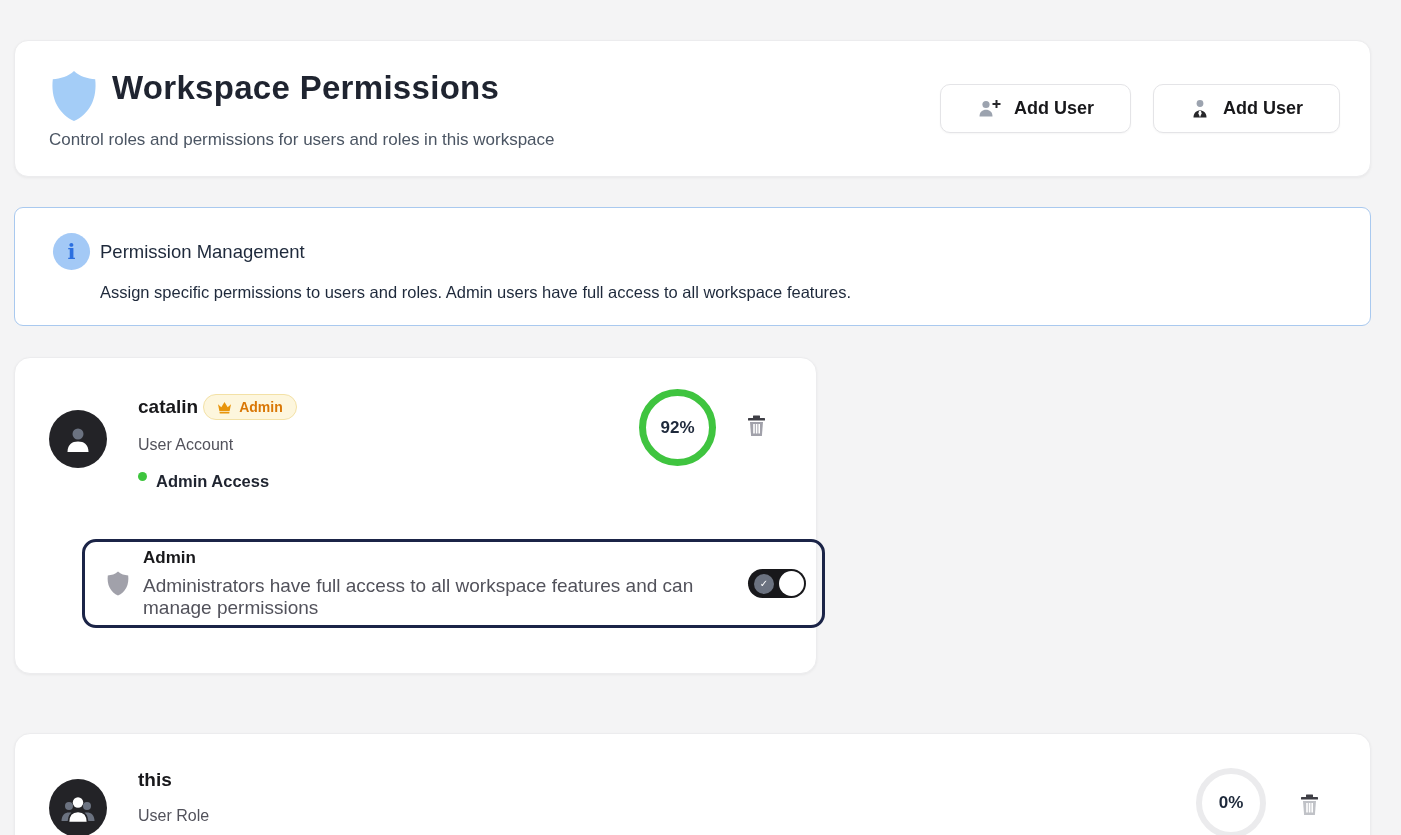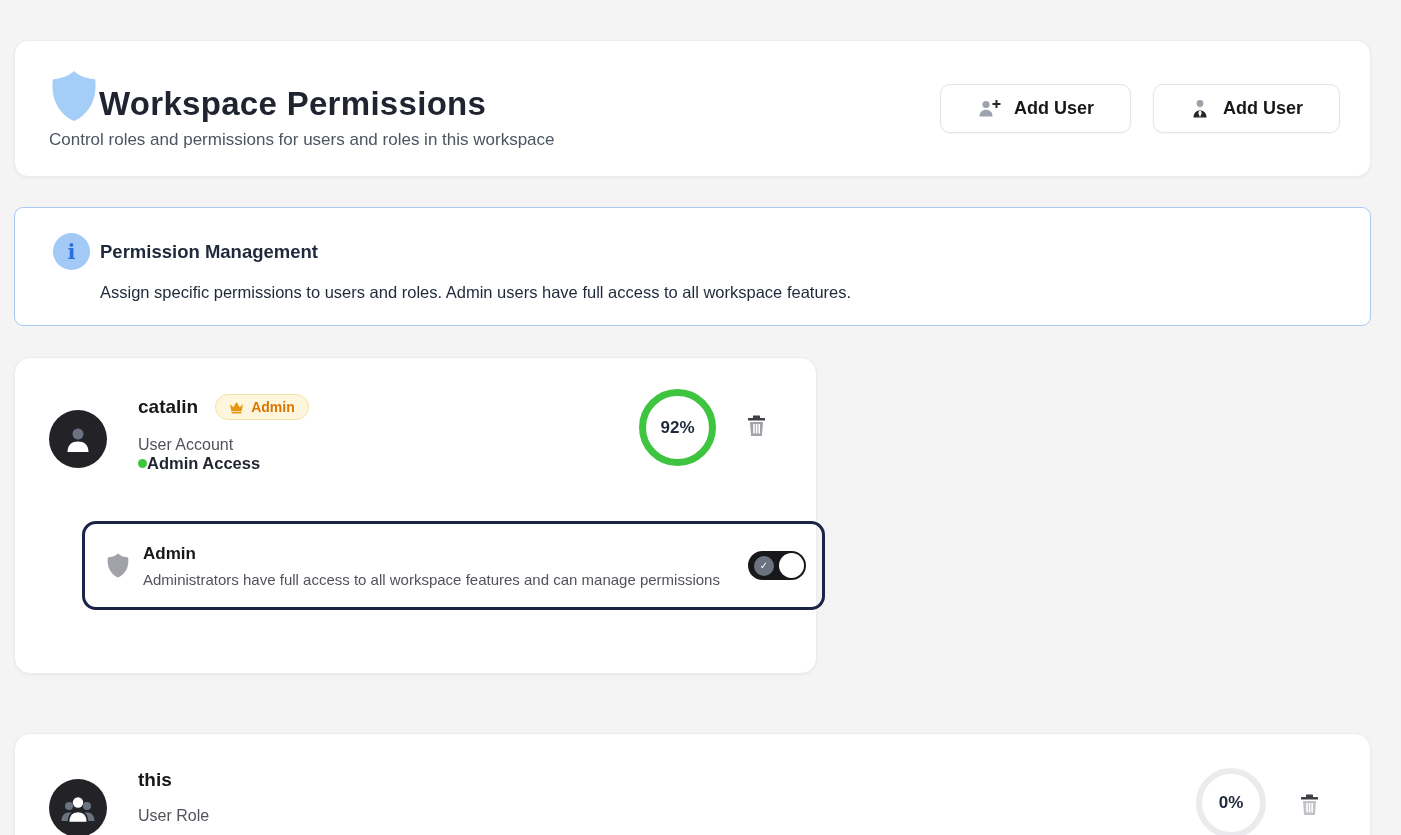--- a/index.html
+++ b/index.html
@@ -20,21 +20,21 @@
 
   
   .header-card {
     height:137px;
     display:flex;
     justify-content:space-between;
     align-items:center;
     padding:0 30px 0 34px;
   }
   .header-left { padding-top:2px; }
-  .title-row { display:flex; align-items:flex-end; }
+  .title-row { display:flex; align-items:flex-start; gap:13px; }
   .shield-lg { width:50px; height:54px; }
   .page-title { font-size:33px; font-weight:700; color:#1f2430; letter-spacing:0.3px; }
   .page-subtitle { margin-top:7px; font-size:17px; color:#4b5563; }
 
   .header-buttons { display:flex; gap:22px; }
   .btn {
     display:flex; align-items:center; gap:13px;
     height:49px; padding:0 36px;
     background:#fff;
     border:1px solid #e4e4e7;
@@ -56,52 +56,52 @@
   }
   .banner-title-row { display:flex; align-items:center; gap:10px; }
   .info-circle {
     width:37px; height:37px; border-radius:50%;
     background:#a3c9f6;
     display:flex; align-items:center; justify-content:center;
     font-family:"DejaVu Serif", serif;
     font-weight:700; font-style:normal;
     font-size:21px; color:#2b6fe0;
   }
-  .banner-title { font-size:18.5px; font-weight:700; color:#1e293b; }
+  .banner-title { font-size:18.5px; font-weight:400; color:#1e293b; }
   .banner-body { margin:13px 0 0 47px; font-size:16.5px; color:#1e293b; }
 
   
   .user-card {
     position:relative;
     margin-top:31px;
     width:803px;
     height:317px;
     border-radius:16px;
     padding:36px 0 0 34px;
   }
   .user-top { display:flex; }
   .avatar {
     width:58px; height:58px; border-radius:50%;
     background:#232327; margin-top:16px; flex-shrink:0;
     display:flex; align-items:center; justify-content:center;
     overflow:hidden;
   }
   .user-info { margin-left:31px; }
-  .name-row { display:flex; align-items:center; gap:17px; }
+  .name-row { display:flex; align-items:center; gap:5px; }
   .user-name { font-size:19px; font-weight:700; color:#18181b; }
   .badge {
     display:flex; align-items:center; gap:7px;
     padding:4px 13px;
     background:#fdf6dd;
     border:1px solid #f3e1a6;
     border-radius:999px;
     font-size:14px; font-weight:700; color:#d97706;
   }
   .user-type { margin-top:16px; font-size:16px; color:#52525b; }
-  .status-row { display:flex; align-items:center; }
+  .status-row { margin-top:18px; display:flex; gap:9px; }
   .status-dot { width:9px; height:9px; border-radius:50%; background:#3ec53e; }
   .status-label { font-size:16.5px; font-weight:600; color:#1f2430; }
 
   .progress-ring {
     position:absolute; display:flex; align-items:center; justify-content:center;
     border-radius:50%; background:#fff;
     font-size:17px; font-weight:600; color:#1e293b;
   }
   .ring-100 { top:31px; right:100px; width:77px; height:77px; border:7px solid #3fc43f; }
   .trash-btn { position:absolute; cursor:pointer; background:none; border:none; }
@@ -110,21 +110,21 @@
   .perm-row {
     margin:48px 0 0 33px;
     width:743px; height:89px;
     border:3px solid #1b2447;
     border-radius:14px;
     display:flex; align-items:center;
     padding:0 16px 0 21px;
   }
   .perm-shield { width:24px; height:29px; margin-right:13px; flex-shrink:0; }
   .perm-title { font-size:17px; font-weight:700; color:#18181b; }
-  .perm-desc { margin-top:7px; font-size:15px; color:#52525b; }
+  .perm-desc { margin-top:7px; font-size:19px; color:#52525b; }
 
   .toggle {
     margin-left:auto; flex-shrink:0;
     position:relative;
     width:58px; height:29px; border-radius:999px;
     background:#18181b; cursor:pointer;
   }
   .toggle-check {
     position:absolute; left:6px; top:4.5px;
     width:20px; height:20px; border-radius:50%;

